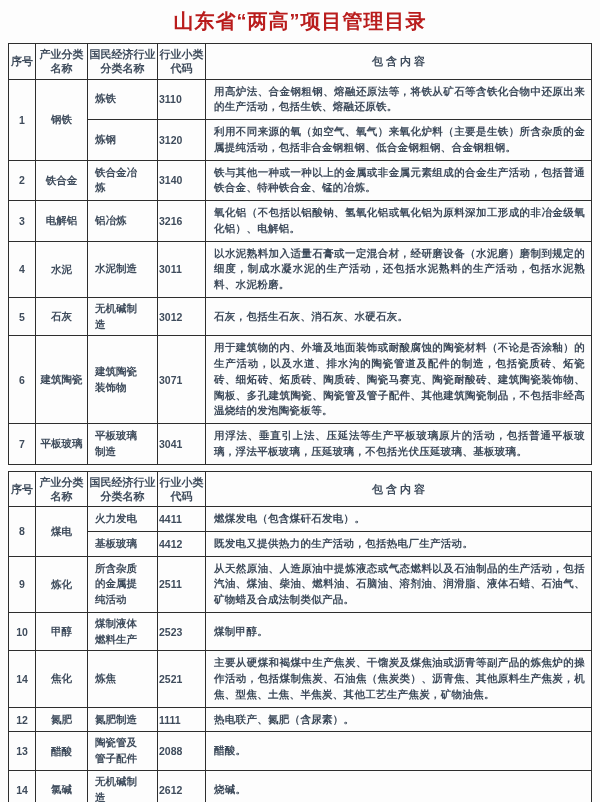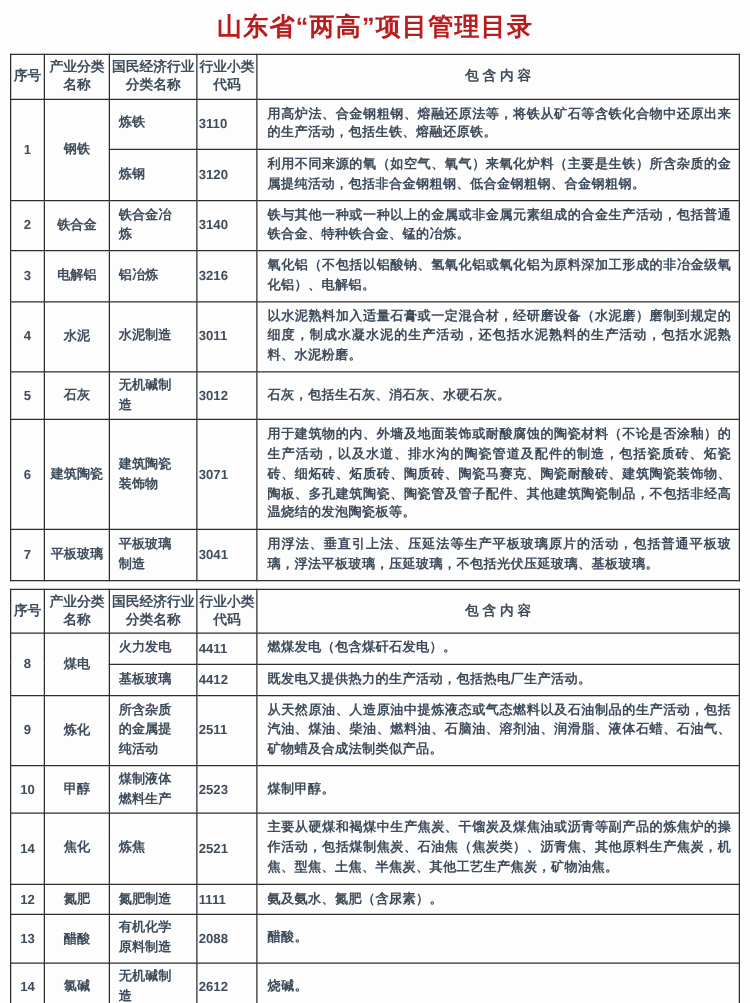--- a/index.html
+++ b/index.html
@@ -217,26 +217,26 @@
           <td class="cell-ind" rowspan="1">焦化</td>
           <td class="cell-econ">炼焦</td>
           <td class="cell-code">2521</td>
           <td class="cell-content">主要从硬煤和褐煤中生产焦炭、干馏炭及煤焦油或沥青等副产品的炼焦炉的操作活动，包括煤制焦炭、石油焦（焦炭类）、沥青焦、其他原料生产焦炭，机焦、型焦、土焦、半焦炭、其他工艺生产焦炭，矿物油焦。</td>
         </tr>
         <tr>
           <td class="cell-no" rowspan="1">12</td>
           <td class="cell-ind" rowspan="1">氮肥</td>
           <td class="cell-econ">氮肥制造</td>
           <td class="cell-code">1111</td>
-          <td class="cell-content">氨及氨水、氮肥（含尿素）。</td>
+          <td class="cell-content">热电联产、氮肥（含尿素）。</td>
         </tr>
         <tr>
           <td class="cell-no" rowspan="1">13</td>
           <td class="cell-ind" rowspan="1">醋酸</td>
-          <td class="cell-econ">有机化学原料制造</td>
+          <td class="cell-econ">陶瓷管及管子配件</td>
           <td class="cell-code">2088</td>
           <td class="cell-content">醋酸。</td>
         </tr>
         <tr>
           <td class="cell-no" rowspan="1">14</td>
           <td class="cell-ind" rowspan="1">氯碱</td>
           <td class="cell-econ">无机碱制造</td>
           <td class="cell-code">2612</td>
           <td class="cell-content">烧碱。</td>
         </tr>

